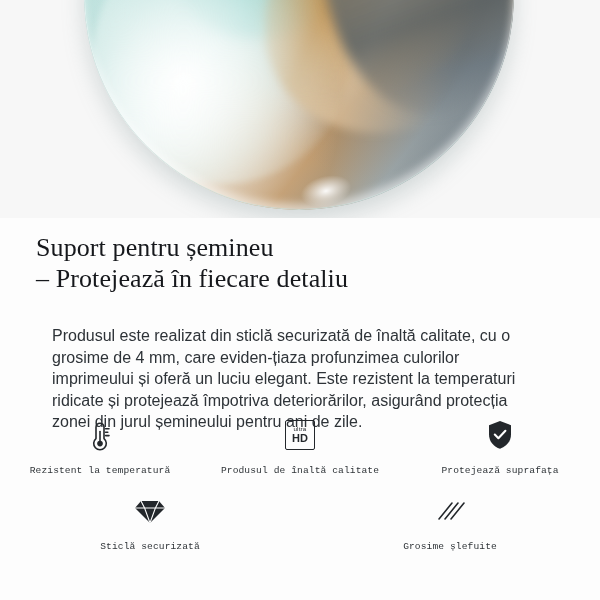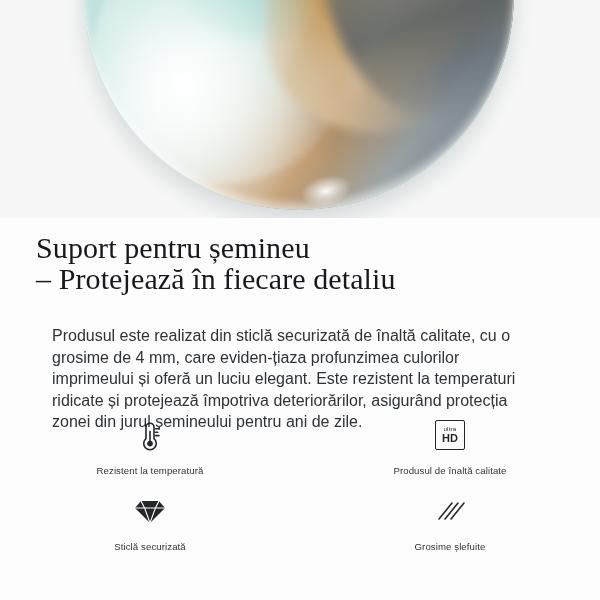--- a/index.html
+++ b/index.html
@@ -117,21 +117,21 @@
     position: absolute;
     left: 0;
     top: 218px;
     width: 600px;
   }
 
   .headline {
     margin: 0;
     padding: 14px 36px 0 36px;
     font-family: "Liberation Serif", serif;
-    font-size: 30px;
+    font-size: 26px;
     line-height: 31px;
     font-weight: 400;
     color: #16181c;
     letter-spacing: 0.1px;
   }
   .headline .line2 { display: block; }
 
   .paragraph {
     margin: 16px;
     padding: 15px 42px 0 36px;
@@ -165,21 +165,21 @@
 
   .feature-icon {
     height: 42px;
     display: flex;
     align-items: center;
     justify-content: center;
   }
 
   .feature-label {
     margin-top: 9px;
-    font-family: Liberation Sans, sans-serif;
+    font-family: Liberation Mono, monospace;
     font-size: 9.6px;
     color: #2f3438;
     text-align: center;
     letter-spacing: 0.1px;
   }
 
   .icon-stroke {
     stroke: #23272b;
     fill: none;
     stroke-width: 1.6;
@@ -255,20 +255,29 @@
       <div class="feature">
         <div class="feature-icon">
           <div class="ultrahd-box">
             <span class="u1">ultra</span>
             <span class="u2">HD</span>
           </div>
         </div>
         <div class="feature-label">Produsul de înaltă calitate</div>
       </div>
 
+      <div class="feature">
+        <div class="feature-icon">
+          <svg width="34" height="36" viewBox="0 0 34 36" aria-hidden="true">
+            <path class="icon-fill" d="M17 4 L28 8.2 v9.2 c0 7.2 -4.9 12.2 -11 14.4 c-6.1 -2.2 -11 -7.2 -11 -14.4 V8.2 z"></path>
+            <path d="M11.8 17.6 l3.6 3.6 l7 -7.4" stroke="#ffffff" stroke-width="2.1" fill="none" stroke-linecap="round" stroke-linejoin="round"></path>
+          </svg>
+        </div>
+        <div class="feature-label">Protejează suprafața</div>
+      </div>
 
     </div>
 
     <div class="feature-row">
 
       <div class="feature">
         <div class="feature-icon">
           <svg width="36" height="34" viewBox="0 0 36 34" aria-hidden="true">
             <path class="icon-fill" d="M9 7 H27 L33 14 L18 29 L3 14 z"></path>
             <path d="M9 7 L12.6 14 L18 29 L23.4 14 L27 7 M3 14 H33" stroke="#ffffff" stroke-width="1.1" fill="none"></path>

